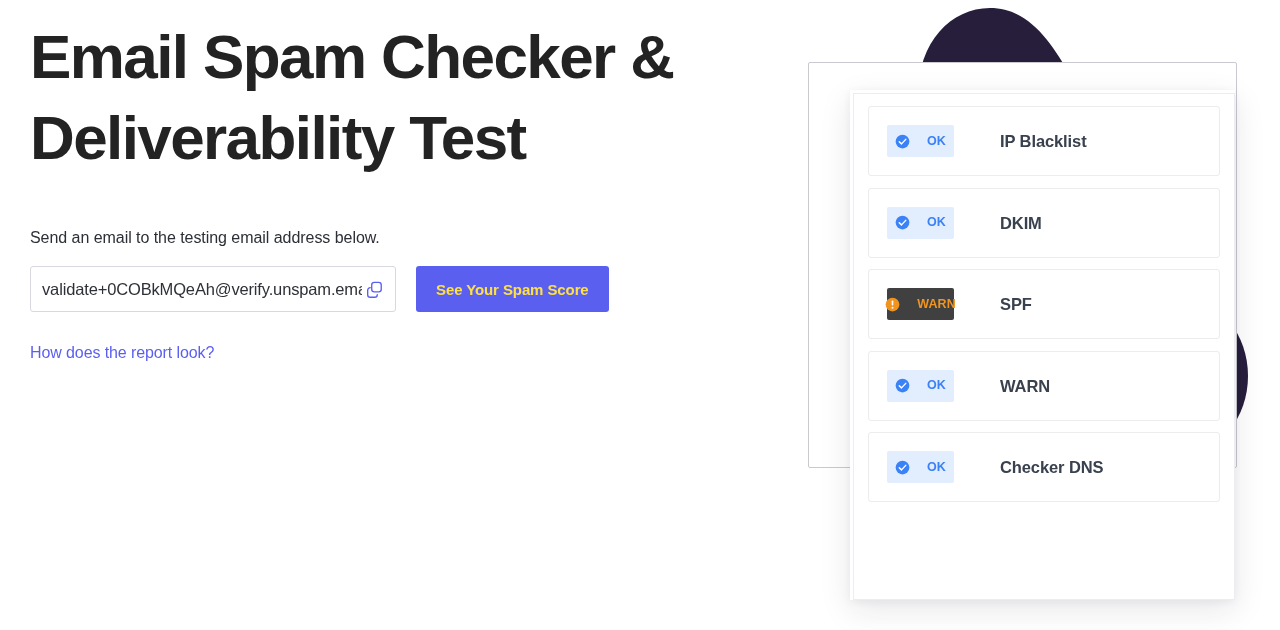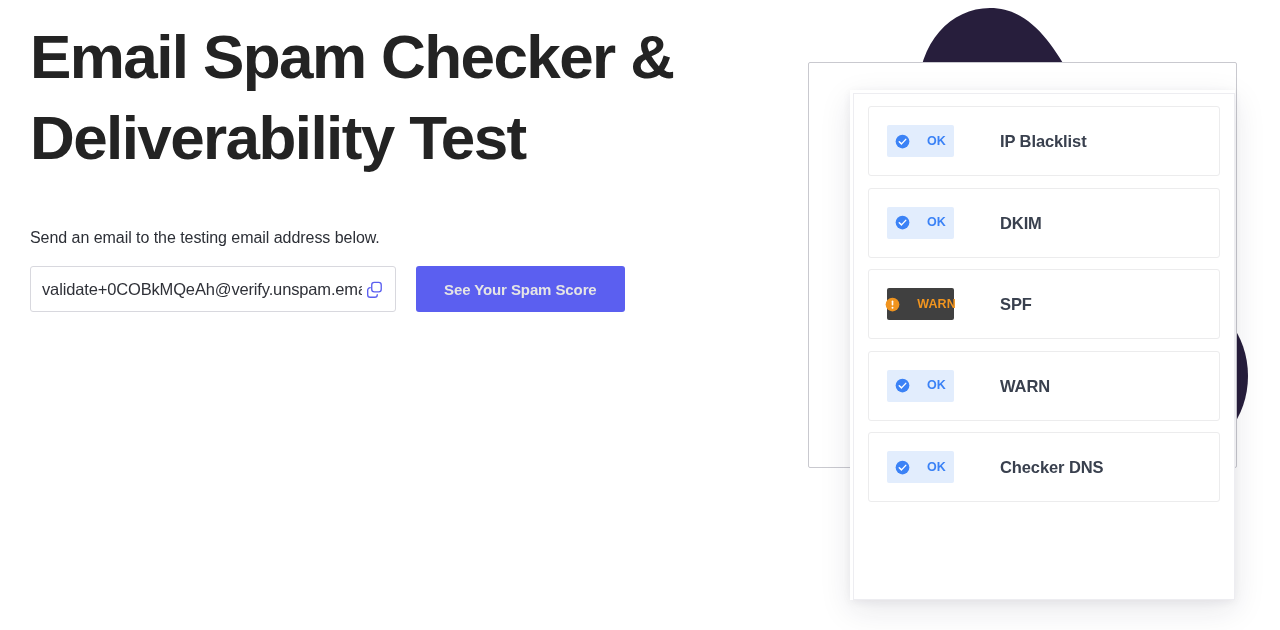--- a/index.html
+++ b/index.html
@@ -101,23 +101,23 @@
     height: 24px;
     display: flex;
     align-items: center;
     justify-content: center;
     cursor: pointer;
     background: #ffffff;
   }
 
   .cta-btn {
     height: 46px;
-    padding: 0 28px;
+    padding: 0 20px;
     background: #5b5ff0;
-    color: #e5e5e5;
+    color: #fde047;
     border: none;
     border-radius: 3px;
     font-size: 15px;
     font-weight: 700;
     letter-spacing: -0.1px;
     cursor: pointer;
     font-family: "Liberation Sans", sans-serif;
     display: flex;
     align-items: center;
     justify-content: center;
@@ -262,20 +262,21 @@
           <svg width="19" height="19" viewBox="0 0 24 24" fill="none" stroke="#5b5ff0" stroke-width="1.7" stroke-linecap="round" stroke-linejoin="round">
             <rect x="8.5" y="3" width="12" height="12" rx="3.2"></rect>
             <path d="M15.5 18.6a3.2 3.2 0 0 1-3.2 3.2H6.6a3.2 3.2 0 0 1-3.2-3.2v-5.7a3.2 3.2 0 0 1 3.2-3.2"></path>
           </svg>
         </span>
       </div>
 
       <button class="cta-btn">See Your Spam Score</button>
     </div>
 
+    <a class="report-link" href="#">How does the report look?</a>
   </div>
 
   <div class="illus">
 
     <svg class="blob-layer" viewBox="0 0 490 630" preserveAspectRatio="none">
       <g fill="#271E3C">
         <path d="M62 196 C58 150 78 118 104 118 C130 118 142 146 142 172 L142 285 L62 285 Z"></path>
         <path d="M128 100 C126 44 160 8 200 8 C238 8 260 40 282 78 C312 130 352 200 380 285 L300 285 C250 210 175 150 128 100 Z"></path>
         <path d="M316 190 C310 135 340 96 374 96 C404 96 420 125 426 160 C434 208 434 260 420 285 L316 285 Z"></path>
         <path d="M396 300 C430 300 458 334 458 376 C458 418 430 452 396 452 Z"></path>

